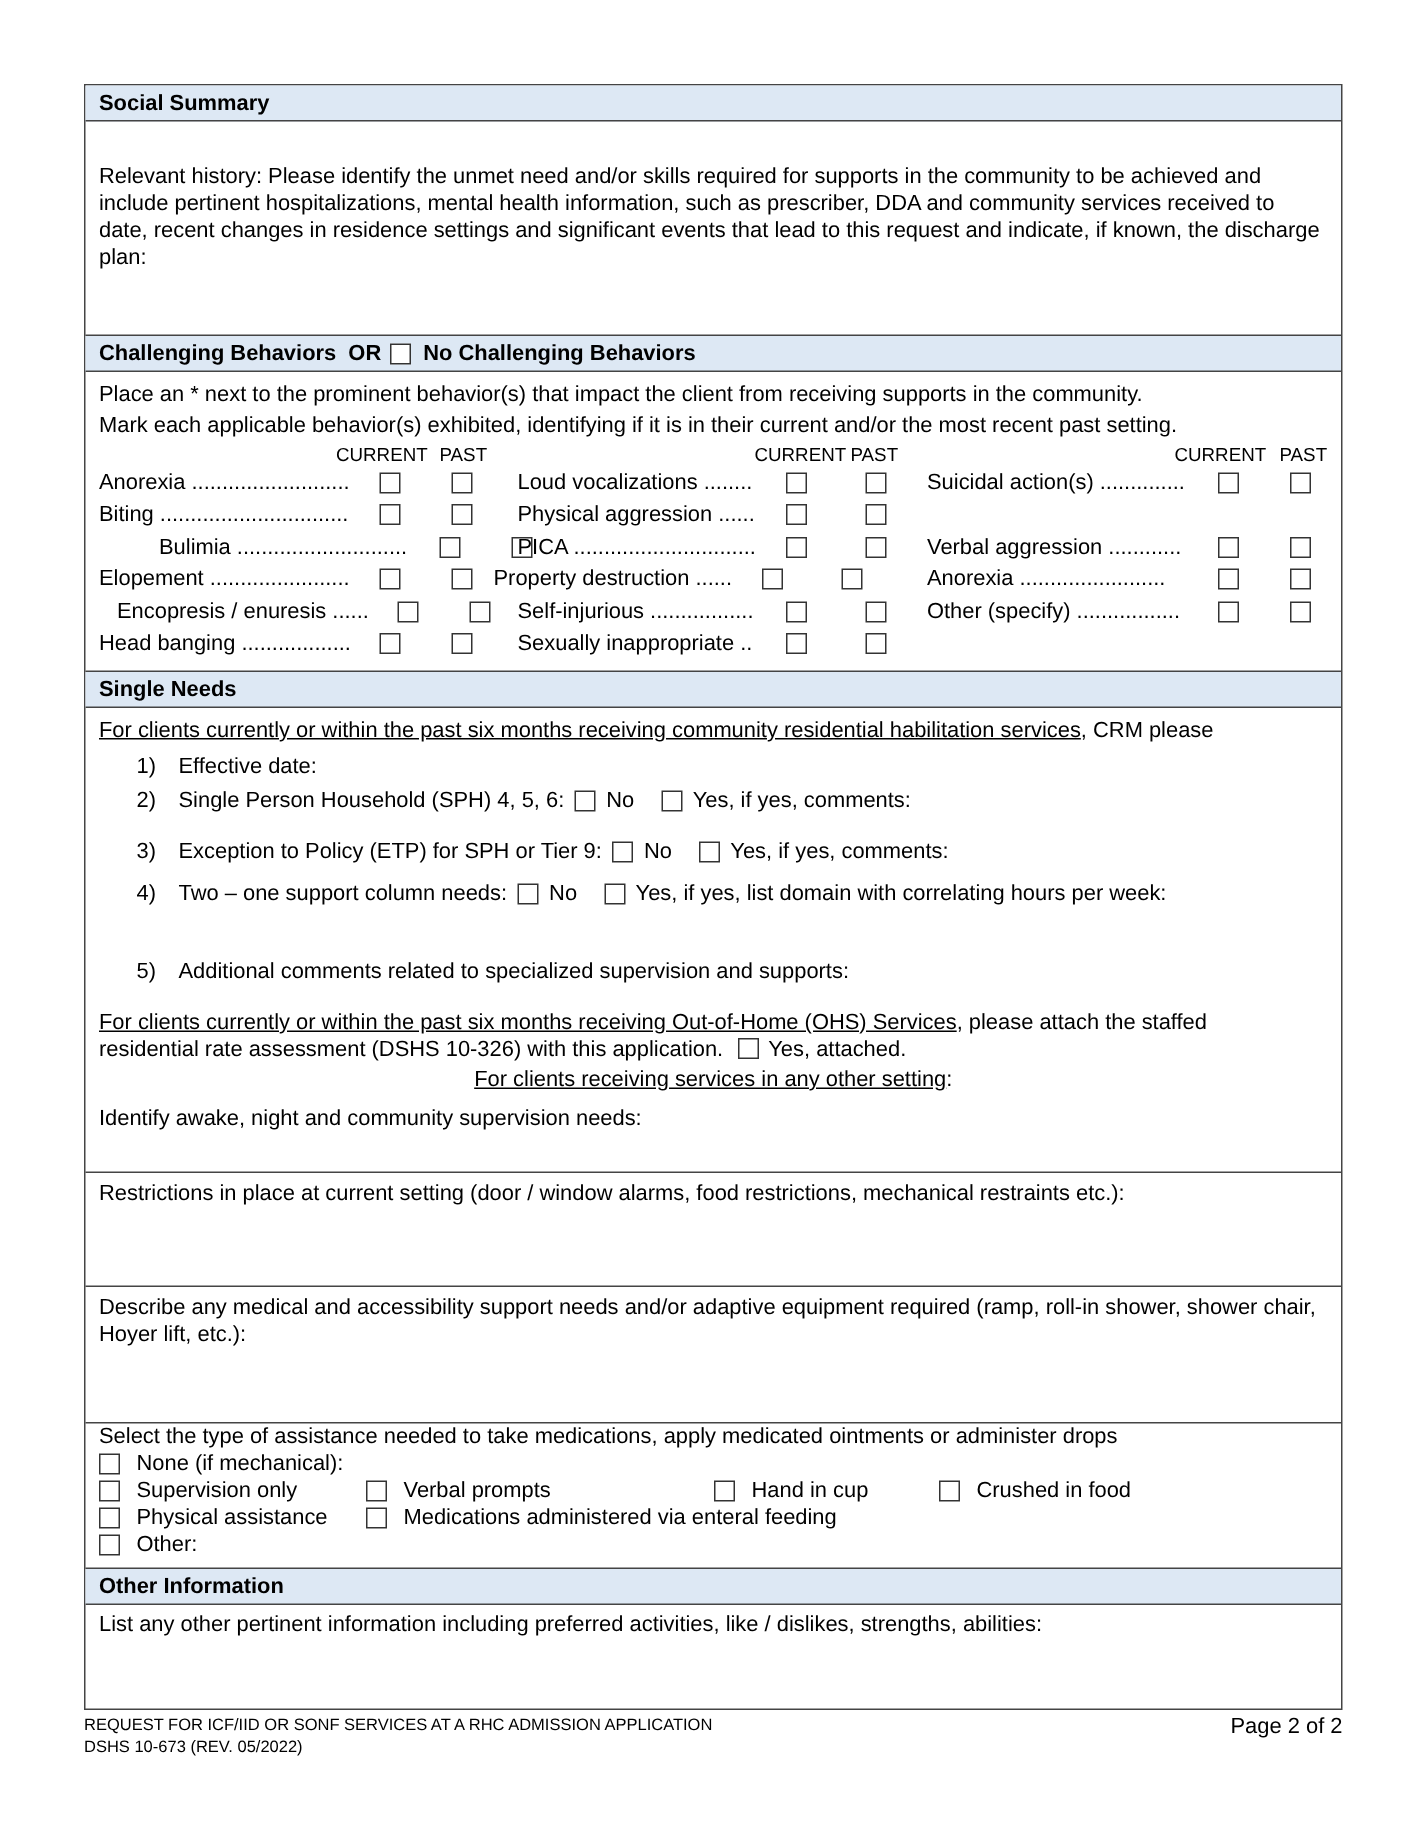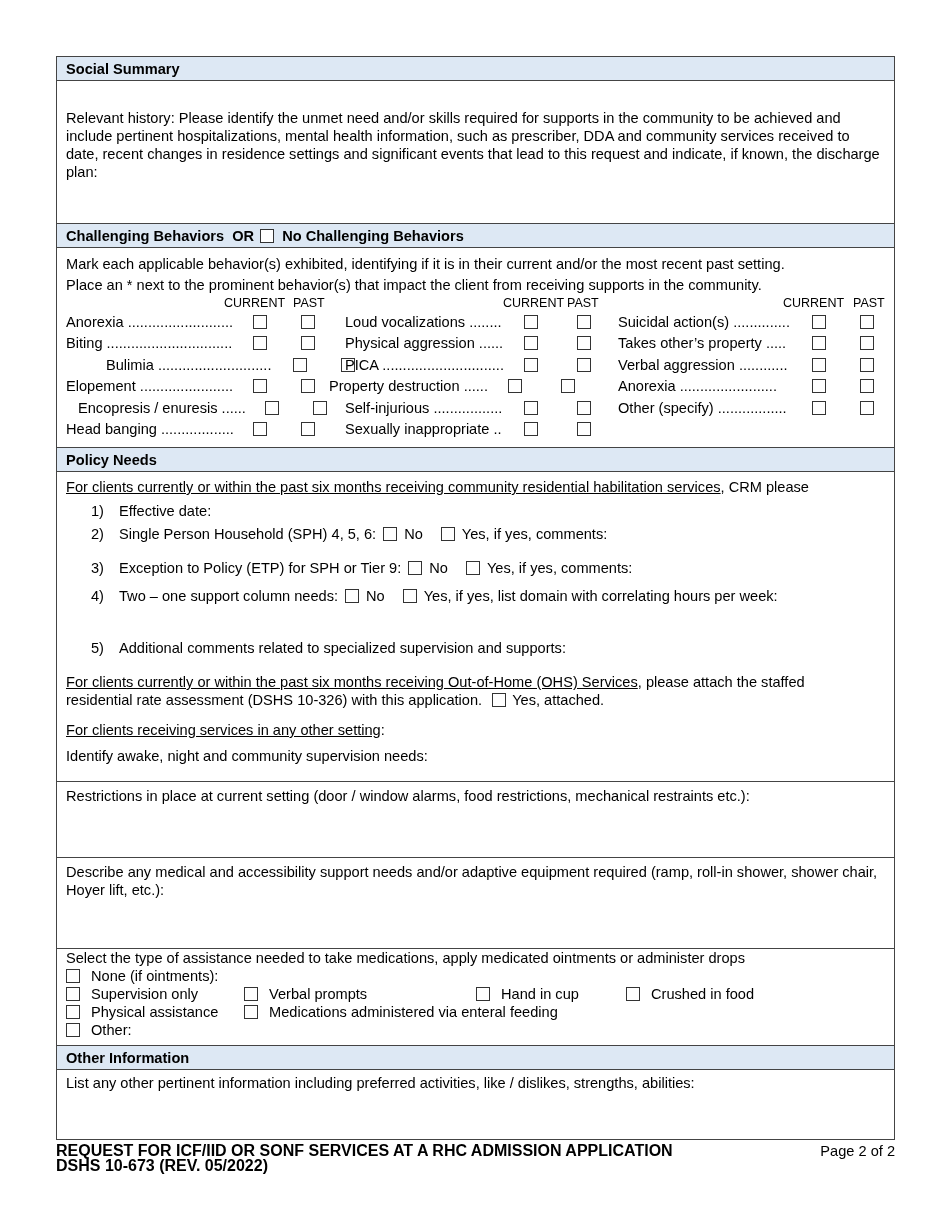--- a/index.html
+++ b/index.html
@@ -17,21 +17,21 @@
     .beh-grid { position: relative; height: 152px; }
     .colhdr { position: absolute; top: 0; font-size: 12.5px; height: 16px; line-height: 16px; white-space: nowrap; }
     .beh-row { position: absolute; height: 21px; line-height: 21px; white-space: nowrap; font-size: 14.6px; }
     .beh-row .lbl { position: absolute; left: 0; }
     .beh-row .cb { position: absolute; top: 3px; }
     
     .item { display: flex; align-items: center; white-space: nowrap; }
     .item .num { width: 28px; padding-left: 25px; box-sizing: content-box; }
     .item .cb { margin: 0 7px 0 7px; }
     .footer { position: absolute; left: 56px; top: 1143px; width: 839px; }
-    .footer .l1, .footer .l2 { font-weight: bold; font-size: 16px; line-height: 15px; }
+    .footer .l1, .footer .l2 { font-weight: normal; font-size: 11px; line-height: 15px; }
     .footer .page { position: absolute; right: 0; top: 0; font-size: 14.6px; }
     .med-row { display: flex; align-items: center; height: 18px; white-space: nowrap; }
     .med-row .opt { display: flex; align-items: center; }
     .med-row .cb { margin-right: 11px; }
   </style>
 </head>
 <body>
 
 <div class="form">
 
@@ -41,22 +41,22 @@
   <div class="cell" style="height:143px; padding-top:28px;">
     <div class="para" style="margin-top:-0px; position:relative; top:-0px;">Relevant history:  Please identify the unmet need and/or skills required for supports in the community to be achieved and include pertinent hospitalizations, mental health information, such as prescriber, DDA and community services received to date, recent changes in residence settings and significant events that lead to this request and indicate, if known, the discharge plan:</div>
   </div>
 
   <div class="hdr">
     <span style="white-space:pre">Challenging Behaviors  OR</span>
     <span class="cb"></span>
     <span>No Challenging Behaviors</span>
   </div>
   <div class="cell" style="height:200px; padding-top:5px;">
+    <div class="para" style="line-height:20px;">Place an * next to the prominent behavior(s) that impact the client from receiving supports in the community.</div>
     <div class="para" style="line-height:22px;">Mark each applicable behavior(s) exhibited, identifying if it is in their current and/or the most recent past setting.</div>
-    <div class="para" style="line-height:20px;">Place an * next to the prominent behavior(s) that impact the client from receiving supports in the community.</div>
     <div class="beh-grid">
 
       <div class="colhdr" style="left:158px;">CURRENT</div>
       <div class="colhdr" style="left:227px;">PAST</div>
       <div class="colhdr" style="left:437px;">CURRENT</div>
       <div class="colhdr" style="left:501px;">PAST</div>
       <div class="colhdr" style="left:717px;">CURRENT</div>
       <div class="colhdr" style="left:787px;">PAST</div>
 
       <div class="beh-row" style="left:0; top:17px; width:260px;">
@@ -119,45 +119,40 @@
         <span class="lbl">Sexually inappropriate  ..</span>
         <span class="cb" style="left:179px;"></span>
         <span class="cb" style="left:232px;"></span>
       </div>
 
       <div class="beh-row" style="left:552px; top:17px; width:270px;">
         <span class="lbl">Suicidal action(s)  ..............</span>
         <span class="cb" style="left:194px;"></span>
         <span class="cb" style="left:242px;"></span>
       </div>
-      <div class="beh-row" style="left:552px; top:38px; width:270px;">
-        <span class="lbl">Takes other’s property  .....</span>
-        <span class="cb" style="left:194px;"></span>
-        <span class="cb" style="left:242px;"></span>
-      </div>
       <div class="beh-row" style="left:552px; top:60px; width:270px;">
         <span class="lbl">Verbal aggression  ............</span>
         <span class="cb" style="left:194px;"></span>
         <span class="cb" style="left:242px;"></span>
       </div>
       <div class="beh-row" style="left:552px; top:81px; width:270px;">
         <span class="lbl">Anorexia  ........................</span>
         <span class="cb" style="left:194px;"></span>
         <span class="cb" style="left:242px;"></span>
       </div>
       <div class="beh-row" style="left:552px; top:103px; width:270px;">
         <span class="lbl">Other (specify)  .................</span>
         <span class="cb" style="left:194px;"></span>
         <span class="cb" style="left:242px;"></span>
       </div>
     </div>
   </div>
 
   <div class="hdr">
-    <span>Policy Needs</span>
+    <span>Single Needs</span>
   </div>
   <div class="cell" style="height:310px; padding-top:6px;">
     <div class="para">
       <span class="ul">For clients currently or within the past six months receiving community residential habilitation services</span><span>, CRM please</span>
     </div>
 
     <div class="item" style="height:22px; margin-top:4px;">
       <span class="num" style="padding-left:25px; width:28px;">1)</span>
       <span>Effective date:</span>
     </div>
@@ -190,40 +185,40 @@
       <span>Additional comments related to specialized supervision and supports:</span>
     </div>
 
     <div class="para" style="margin-top:13px;">
       <span class="ul">For clients currently or within the past six months receiving Out-of-Home (OHS) Services</span><span>, please attach the staffed</span>
     </div>
     <div class="para">
       <span>residential rate assessment (DSHS 10-326) with this application.</span>
       <span class="cb" style="margin:0 6px 0 6px;"></span><span>Yes, attached.</span>
     </div>
-    <div class="para" style="margin-top:12px;">
+    <div class="para" style="margin-top:2px;text-align:center;">
       <span class="ul">For clients receiving services in any other setting</span><span>:</span>
     </div>
     <div class="para" style="margin-top:8px;">Identify awake, night and community supervision needs:</div>
   </div>
 
   <div class="cell" style="height:76px; padding-top:5px;">
     <div class="para">Restrictions in place at current setting (door / window alarms, food restrictions, mechanical restraints etc.):</div>
   </div>
 
   <div class="cell" style="height:91px; padding-top:5px;">
     <div class="para">Describe any medical and accessibility support needs and/or adaptive equipment required (ramp, roll-in shower, shower chair, Hoyer lift, etc.):</div>
   </div>
 
   <div class="cell" style="height:97px; padding-top:0px;">
     <div class="para">Select the type of assistance needed to take medications, apply medicated ointments or administer drops</div>
     <div class="med-row">
       <span class="opt">
         <span class="cb"></span>
-        <span>None (if ointments):</span>
+        <span>None (if mechanical):</span>
       </span>
     </div>
     <div class="med-row">
       <span class="opt" style="width:178px;">
         <span class="cb"></span>
         <span>Supervision only</span>
       </span>
       <span class="opt" style="width:232px;">
         <span class="cb"></span>
         <span>Verbal prompts</span>

